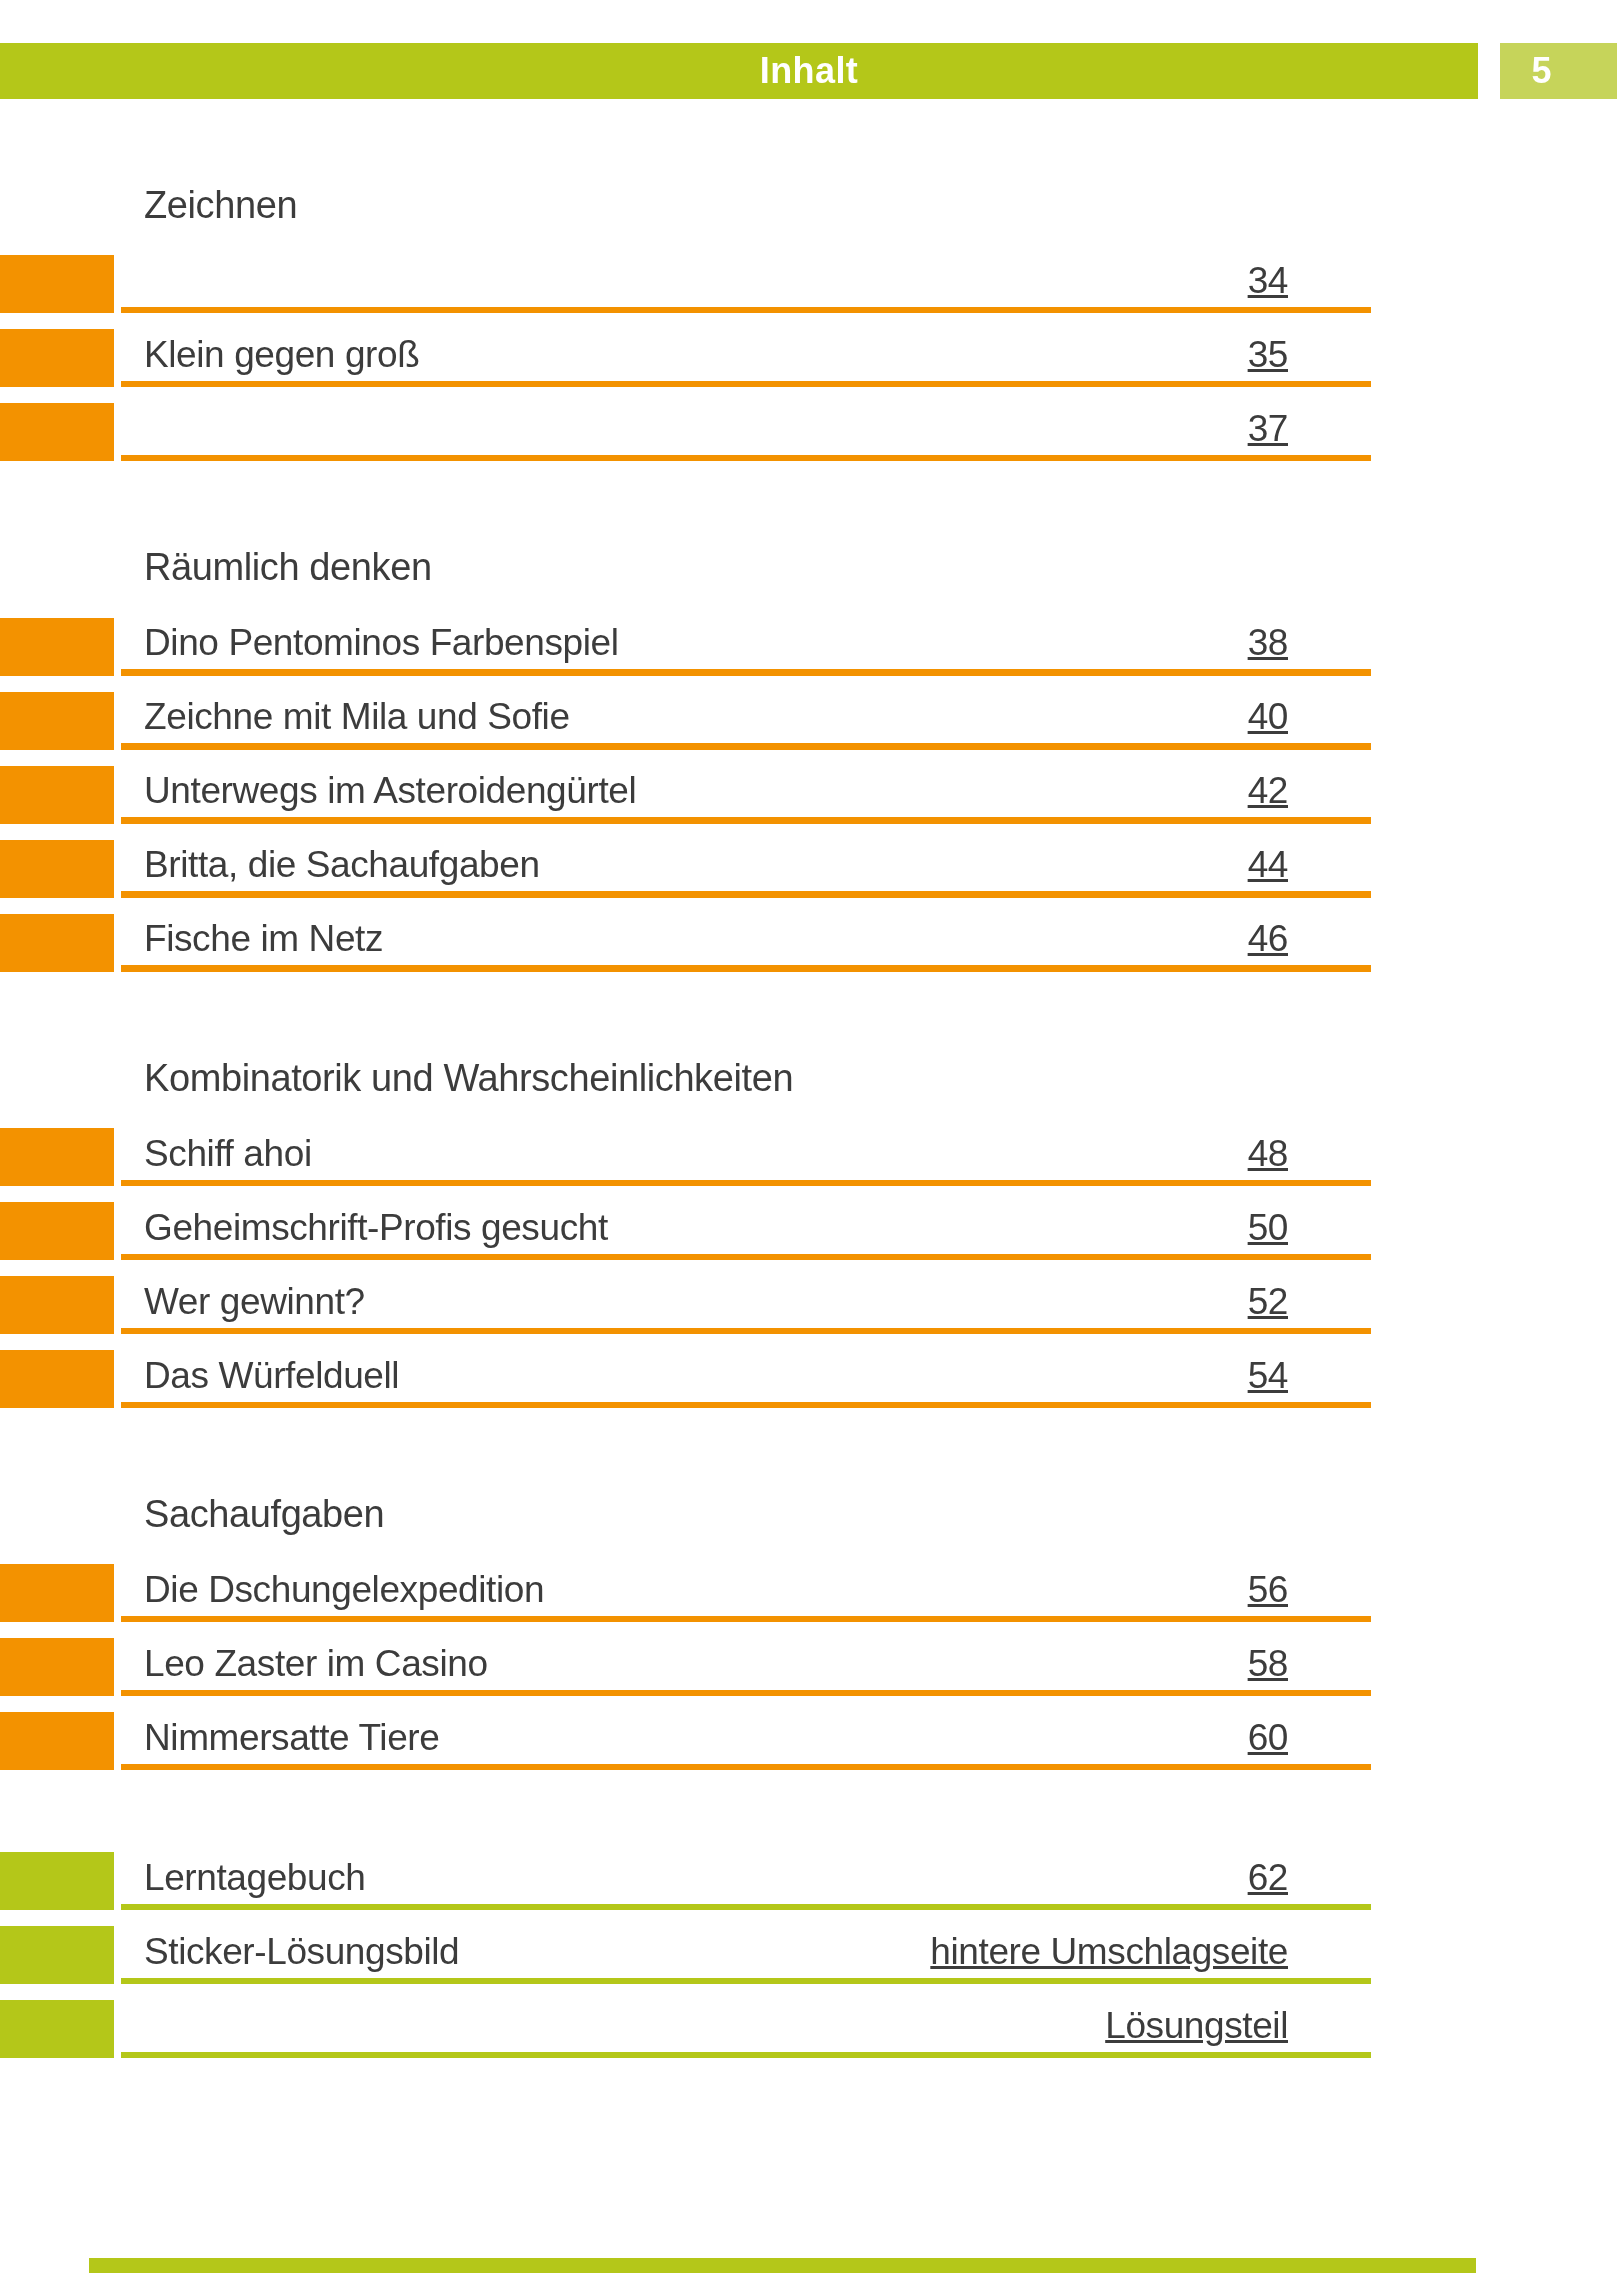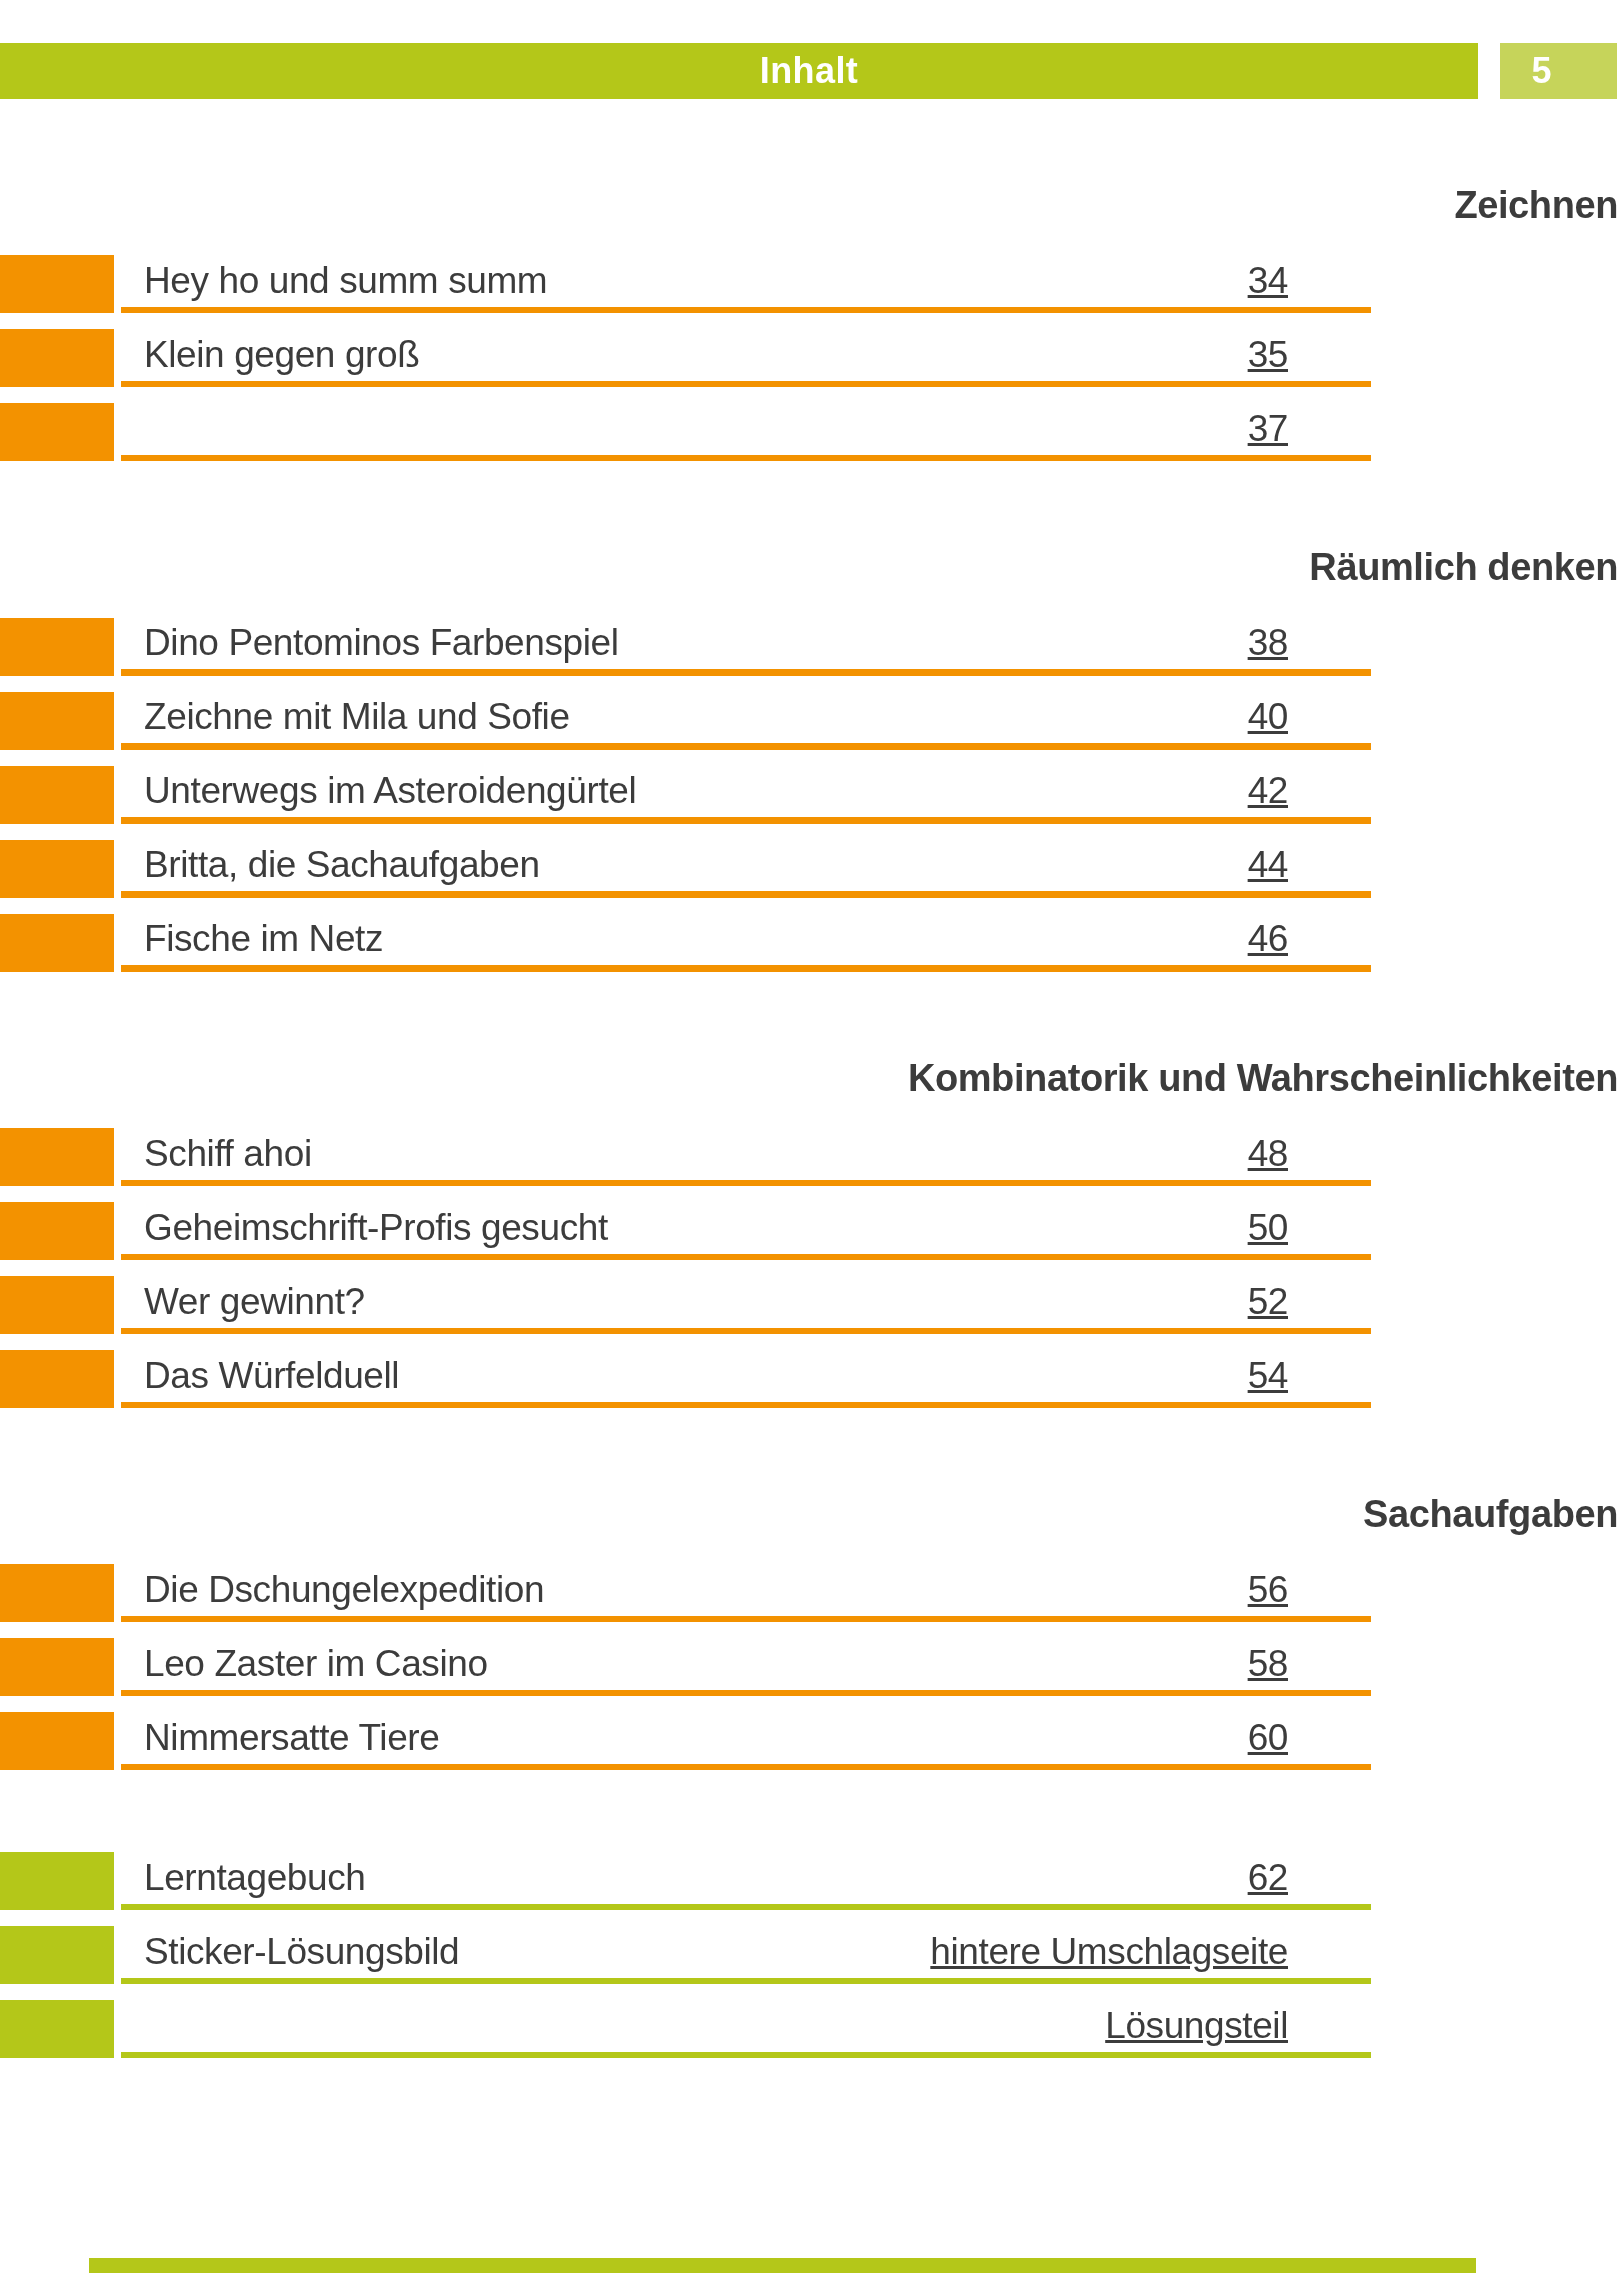--- a/index.html
+++ b/index.html
@@ -30,23 +30,22 @@
     background:var(--green-light);color:#fff;font-size:36px;font-weight:bold;
     display:flex;align-items:center;justify-content:center;
     padding-right:35px;
   }
   
   .content{position:absolute;top:99px;left:0;width:1618px}
   .toc-section{margin:0}
   .toc-section.untitled{margin-top:66px}
   .section-title{
     margin:84px 0 11.3px 144px;
-    font-size:38px;line-height:45px;font-weight:bold;color:var(--text);
+    font-size:38px;line-height:45px;font-weight:normal;color:var(--text);
     letter-spacing:-0.4px;
-    text-align:right;
   }
   .toc-row{position:relative;height:74px}
   .toc-row .marker{
     position:absolute;left:0;bottom:0;width:114px;height:58px;
     background:var(--orange);
   }
   .toc-row .rline{
     position:absolute;left:121px;bottom:0;width:1250px;height:6.4px;
     background:var(--orange);
   }
@@ -77,21 +76,20 @@
   <span>5</span>
 </div>
 
 <div class="content">
   <div class="toc-section orange">
     <div class="section-title">Zeichnen</div>
 
   <div class="toc-row">
     <div class="marker"></div>
     <div class="rline"></div>
-    <div class="rlabel">Hey ho und summ summ</div>
     <div class="rvalue">34</div>
   </div>
 
   <div class="toc-row">
     <div class="marker"></div>
     <div class="rline"></div>
     <div class="rlabel">Klein gegen groß</div>
     <div class="rvalue">35</div>
   </div>
 

